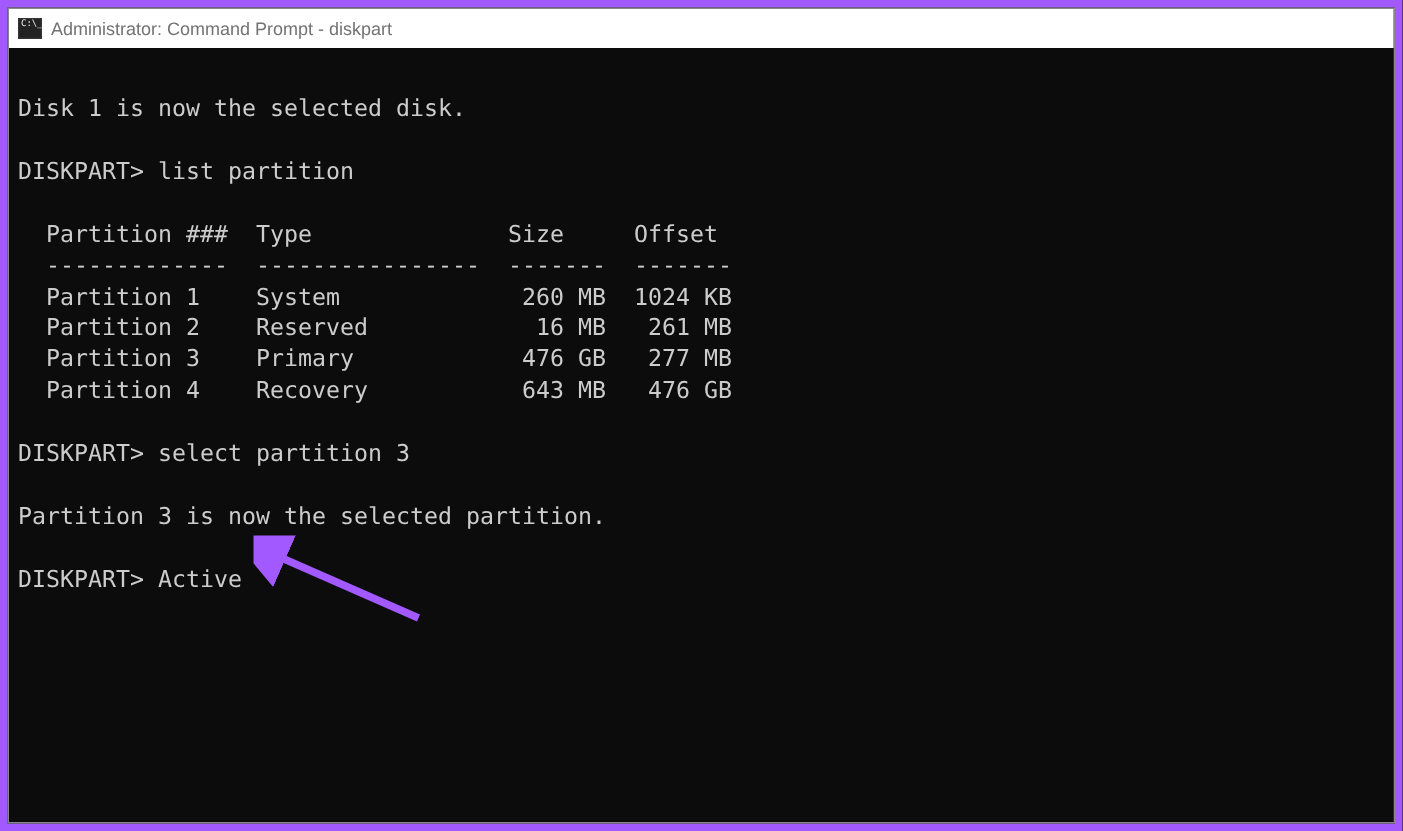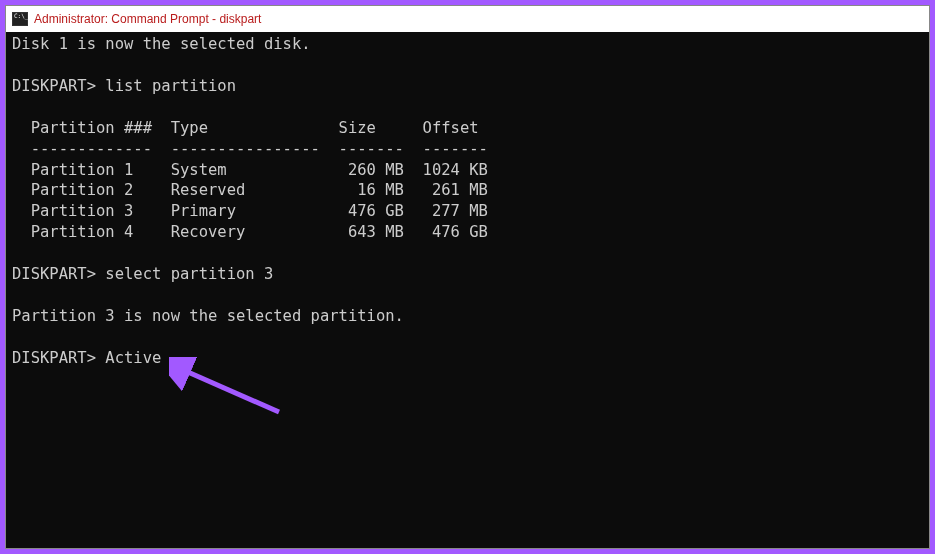--- a/index.html
+++ b/index.html
@@ -38,26 +38,26 @@
       position: absolute;
       top: 0px;
       left: 1px;
       font-size: 6px;
       color: #eee;
       font-family: monospace;
       line-height: 6px;
     }
     .titlebar-text {
       font-size: 12px;
-      color: #b91c1c;
+      color: #737373;
     }
     .terminal {
       flex: 1;
       background: #0c0c0c;
-      padding: 2px 6px;
+      padding: 30px 6px;
       font-family: Consolas, monospace;
       font-size: 15.5px;
       color: #cccccc;
       line-height: 1.35;
       white-space: pre;
       position: relative;
       overflow: hidden;
     }
     .arrow {
       position: absolute;

